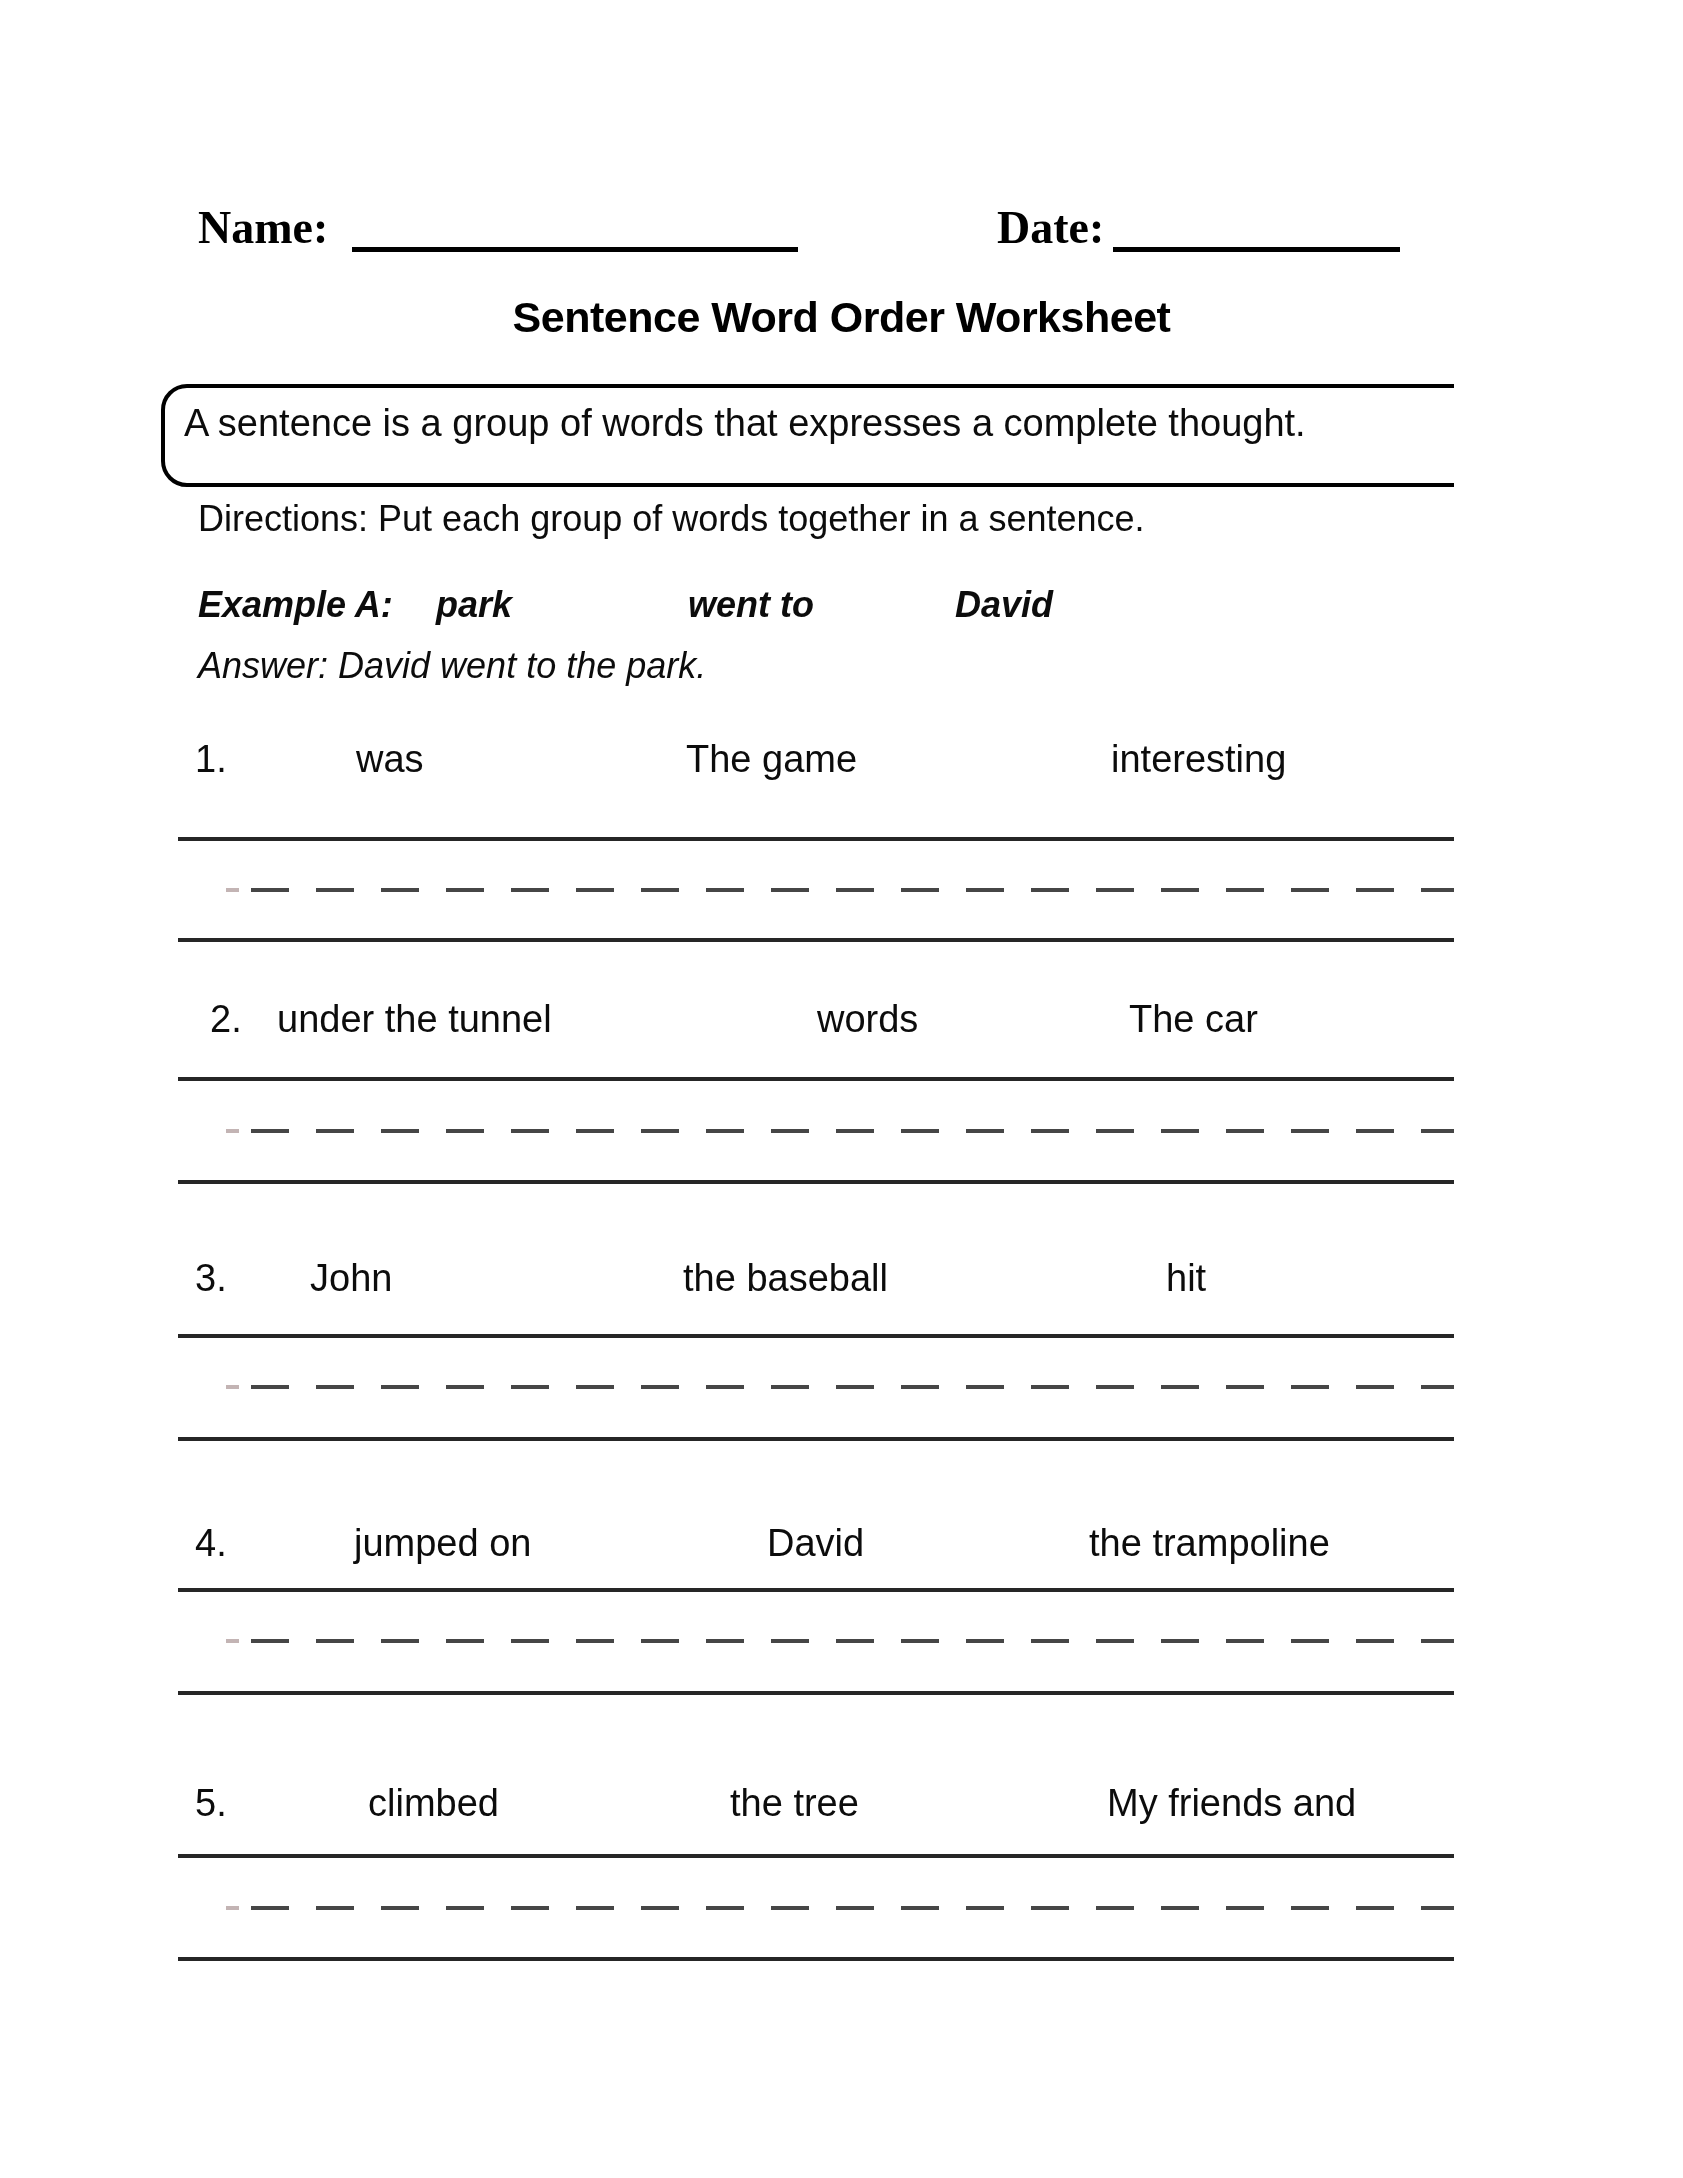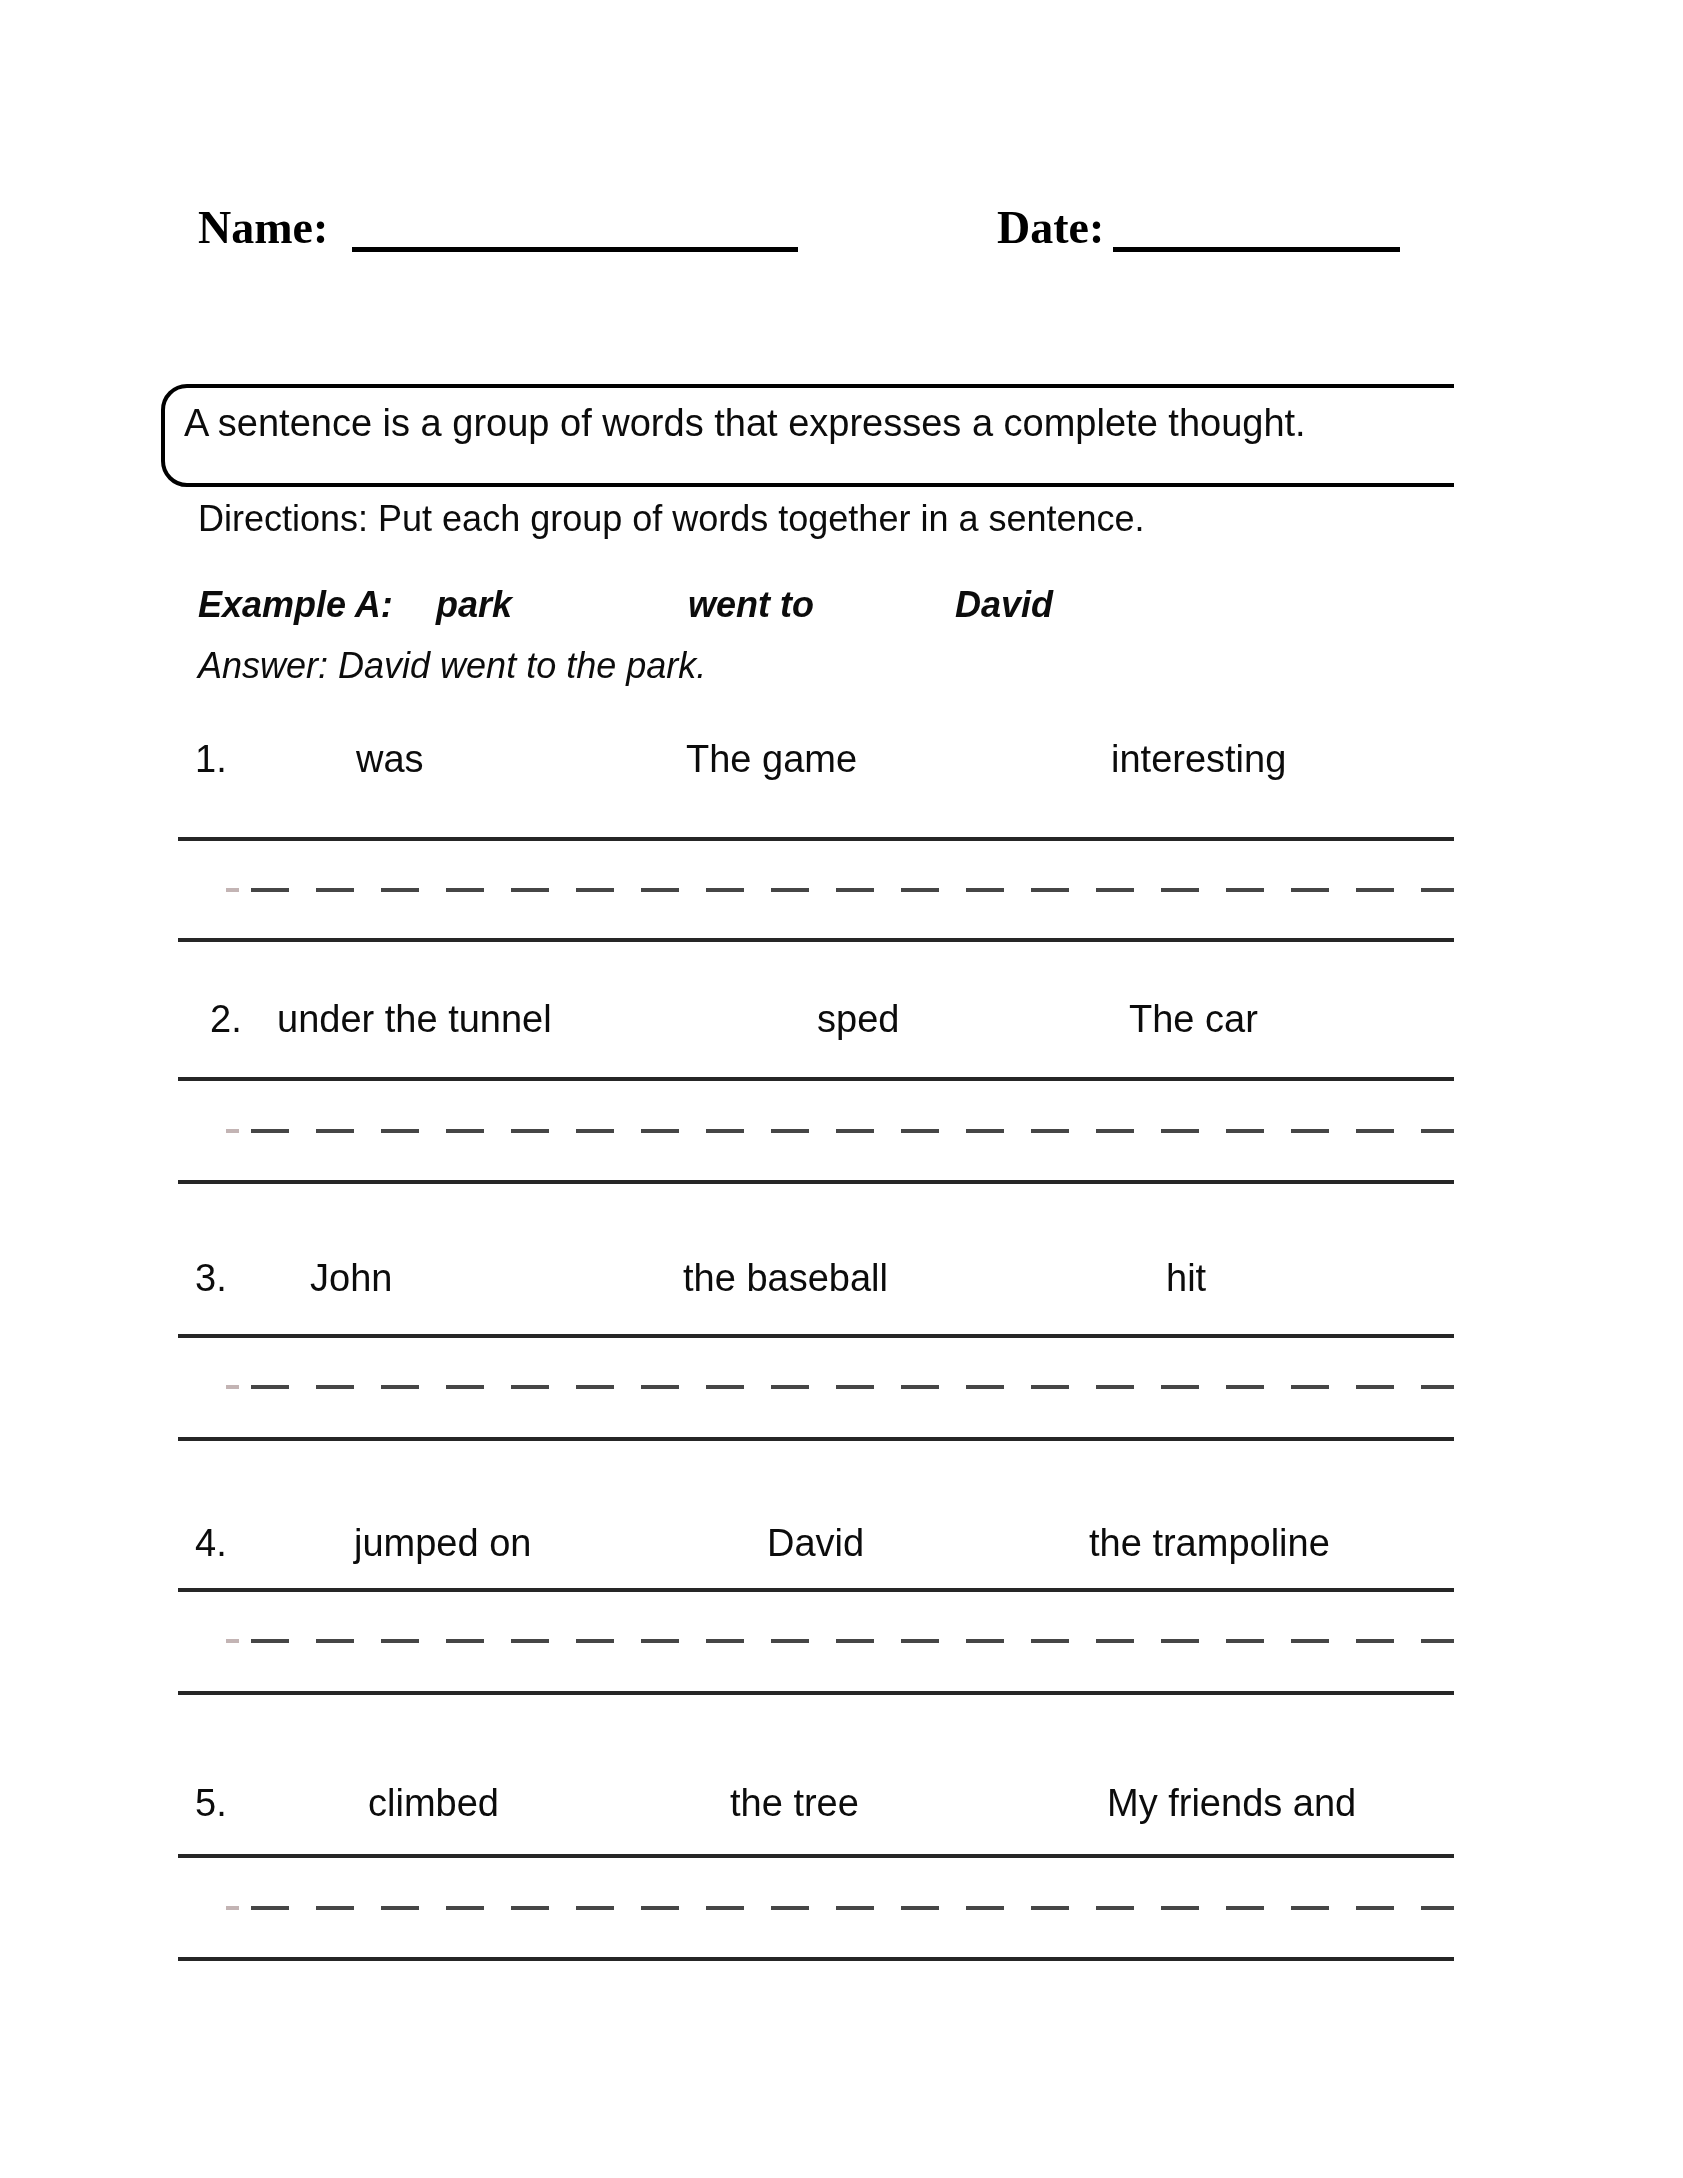--- a/index.html
+++ b/index.html
@@ -78,20 +78,21 @@
 <body>
 
 <div class="page">
 
   <div class="abs field-label" style="left:198px;top:201px;">Name:</div>
   <div class="abs blank-rule" style="left:352px;top:247px;width:446px;"></div>
 
   <div class="abs field-label" style="left:997px;top:201px;">Date:</div>
   <div class="abs blank-rule" style="left:1113px;top:247px;width:287px;"></div>
 
+  <div class="abs title">Sentence Word Order Worksheet</div>
 
   <div class="abs def-box"></div>
   <div class="abs def-text">A sentence is a group of words that expresses a complete thought.</div>
 
   <div class="abs directions">Directions: Put each group of words together in a sentence.</div>
 
   <div class="abs example-row" style="left:0;top:584px;width:1683px;height:46px;font-weight:bold;">
     <span class="ex" style="left:198px;">Example A:</span>
     <span class="ex" style="left:436px;">park</span>
     <span class="ex" style="left:688px;">went to</span>
@@ -108,21 +109,21 @@
   <div class="abs wl-solid" style="top:837px;"></div>
   <div class="abs wl-dashed" style="top:888px;">
       <span class="starter"></span>
       <span class="dashes"></span>
     </div>
   <div class="abs wl-solid" style="top:938px;"></div>
 
   <div class="abs item-row" style="left:0;top:998px;width:1683px;height:48px;">
     <span style="left:210px;">2.</span>
     <span style="left:277px;">under the tunnel</span>
-    <span style="left:817px;">sped</span>
+    <span style="left:817px;">words</span>
     <span style="left:1129px;">The car</span>
   </div>
   <div class="abs wl-solid" style="top:1077px;"></div>
   <div class="abs wl-dashed" style="top:1129px;">
       <span class="starter"></span>
       <span class="dashes"></span>
     </div>
   <div class="abs wl-solid" style="top:1180px;"></div>
 
   <div class="abs item-row" style="left:0;top:1257px;width:1683px;height:48px;">

